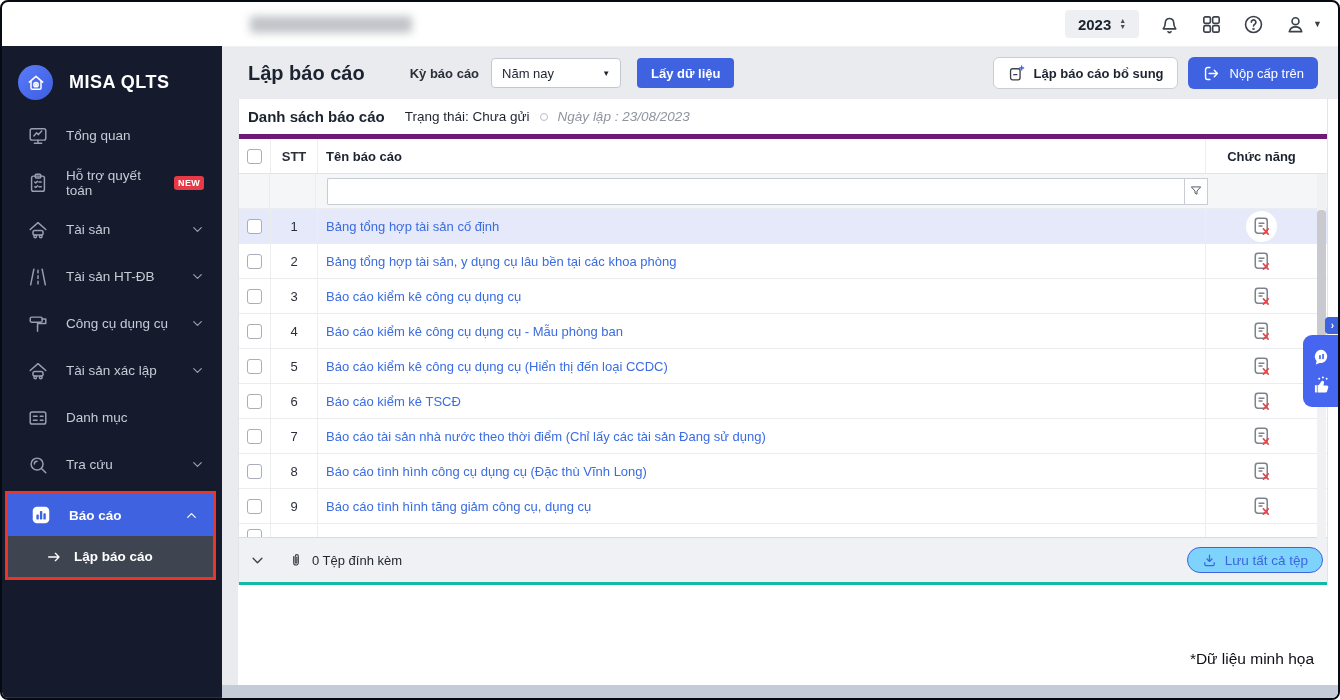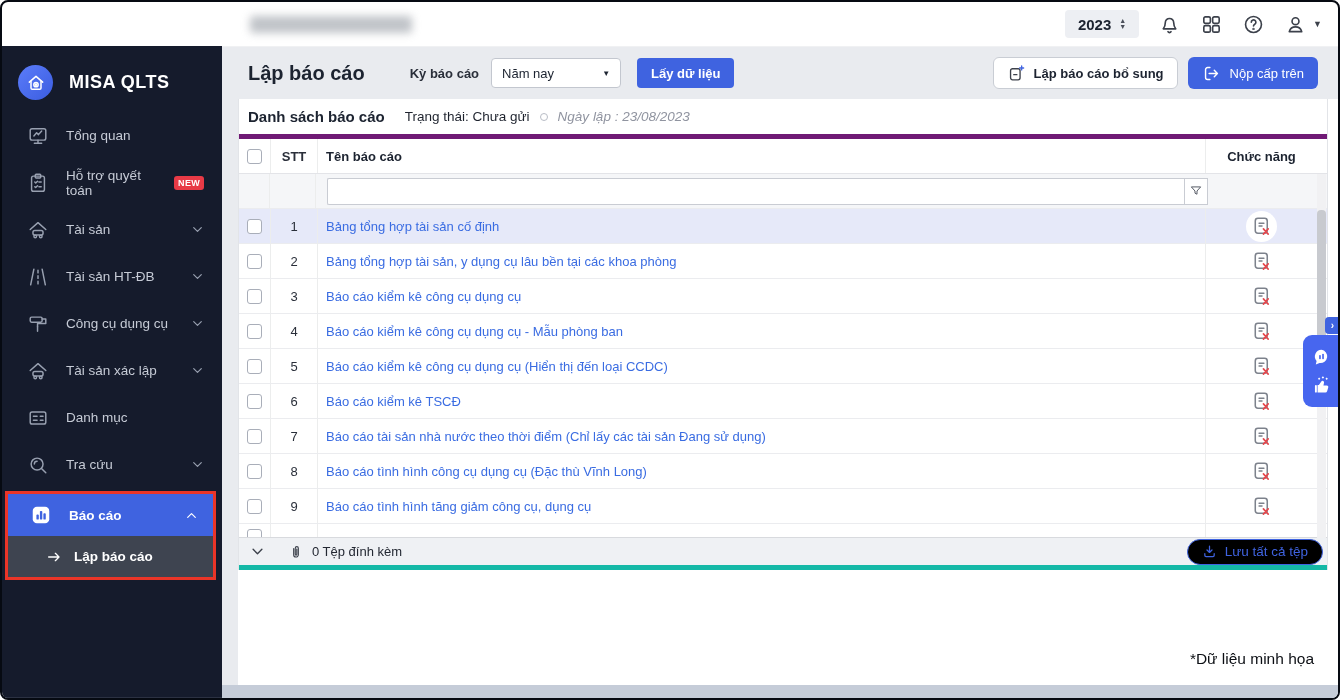--- a/index.html
+++ b/index.html
@@ -69,25 +69,25 @@
   .filter-wrap { display:flex; align-items:center; margin-left:3px; width:881px; }
   .filter-input { height:27px; flex:1; border:1px solid #c9ccd3; border-right:none; border-radius:2px 0 0 2px; background:#fff; padding:0 8px; font-size:13px; font-family:inherit; outline:none; }
   .filter-btn { width:24px; height:27px; border:1px solid #c9ccd3; background:#fff; display:flex; align-items:center; justify-content:center; color:#555a64; cursor:pointer; }
   .rlink { font-size:13px; color:#3a6ce2; text-decoration:none; cursor:pointer; }
   .row-sel { background:#e6e9f9; }
   .fn-ico { width:23px; height:23px; color:#7d828c; cursor:pointer; }
   .fn-circle { width:31px; height:31px; background:#fff; border-radius:50%; display:flex; align-items:center; justify-content:center; }
   .partial-row { height:13px; overflow:hidden; border-bottom:none; align-items:flex-start; }
   .partial-row .c-cb { padding-top:5px; align-items:flex-start; }
 
-  .attachbar { height:33px; background:#eff1f4; border-top:1px solid #d8dade; border-bottom:5px solid #14b8a6; display:flex; align-items:center; }
+  .attachbar { height:48px; background:#eff1f4; border-top:1px solid #d8dade; border-bottom:3px solid #14b8a6; display:flex; align-items:center; }
   .attach-chev { width:15px; height:15px; color:#3c414b; margin-left:11px; cursor:pointer; }
   .clip-ico { width:16px; height:16px; color:#3c414b; margin-left:23px; }
   .attach-label { font-size:13px; color:#232832; margin-left:8px; }
-  .btn-saveall { margin-left:auto; margin-right:4px; height:26px; border:1.5px solid #3f63e0; border-radius:14px; background:#000000; color:#3f63e0; font-size:13.5px; display:flex; align-items:center; gap:8px; padding:0 14px; cursor:pointer; font-family:inherit; }
+  .btn-saveall { margin-left:auto; margin-right:4px; height:26px; border:1.5px solid #3f63e0; border-radius:14px; background:#7dd3fc; color:#3f63e0; font-size:13.5px; display:flex; align-items:center; gap:8px; padding:0 14px; cursor:pointer; font-family:inherit; }
 
   
   .vscroll { position:absolute; left:1315px; top:172px; width:9px; height:364px; background:#f1f1f3; }
   .vthumb { position:absolute; left:0; top:36px; width:9px; height:128px; background:#c8cacf; border-radius:4px; }
 
   
   .note { position:absolute; right:24px; top:648px; font-size:15.5px; color:#0c0f14; }
   .bottomstrip { position:absolute; left:220px; right:0; top:683px; height:13px; background:#c5ccd8; }
 
   

